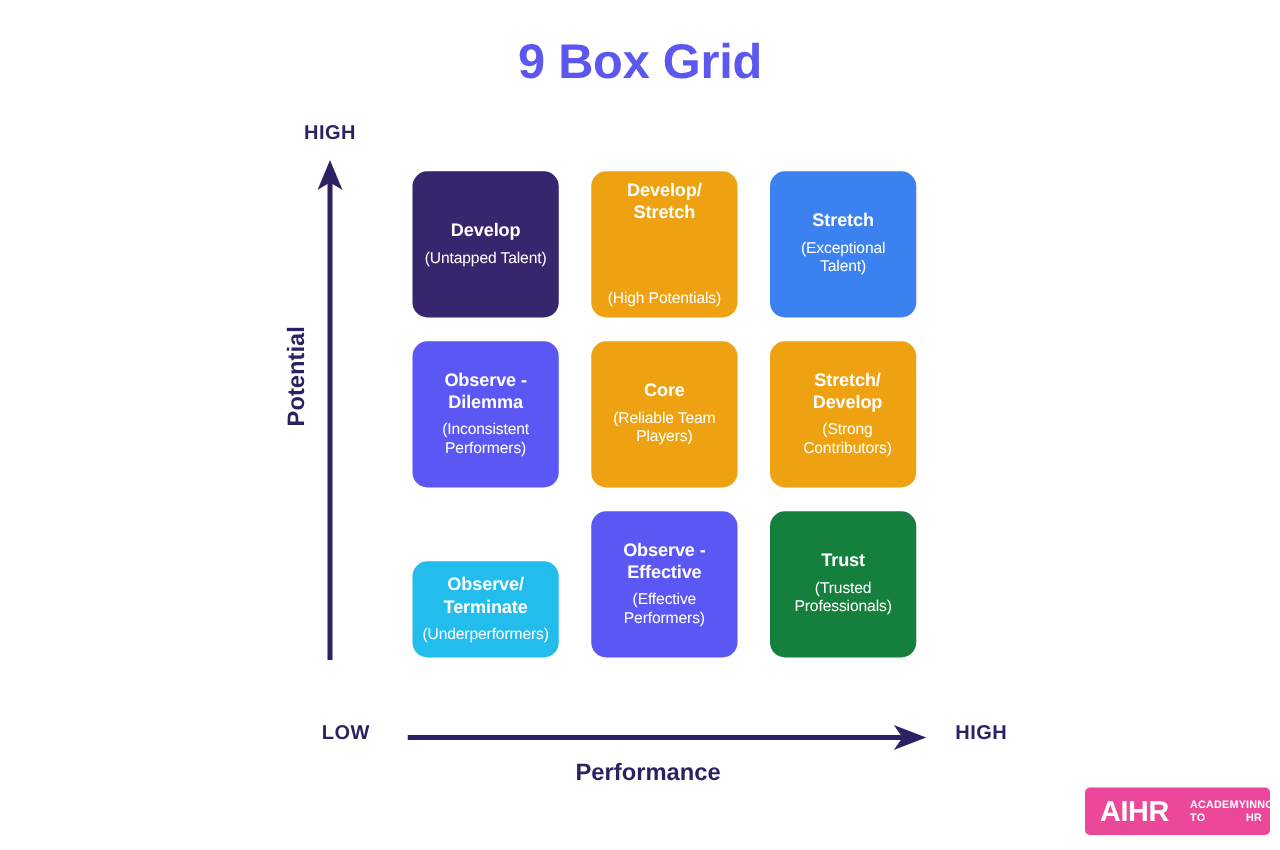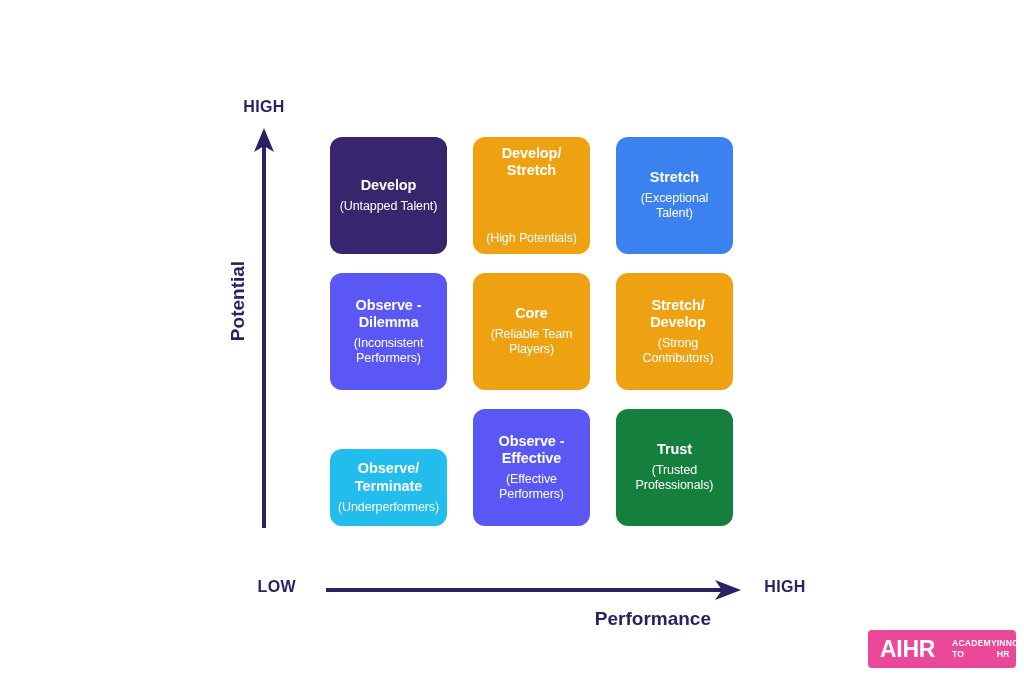--- a/index.html
+++ b/index.html
@@ -94,21 +94,21 @@
     left: 326px;
     top: 578px;
     width: 415px;
     height: 24px;
   }
   #x-axis-title {
     position: absolute;
     left: 326px;
     top: 608px;
     width: 385px;
-    text-align: right;
+    text-align: center;
     font-size: 19px;
     font-weight: bold;
     color: #2e2163;
   }
 
   
   #grid {
     position: absolute;
     left: 330px;
     top: 137px;
@@ -184,20 +184,21 @@
     font-weight: bold;
     line-height: 1.28;
     letter-spacing: 0.2px;
   }
 </style>
 </head>
 <body>
 
 <div id="canvas">
 
+  <div id="page-title">9 Box Grid</div>
 
   <div id="y-axis-high-label">HIGH</div>
 
   <svg id="y-axis-arrow" viewBox="0 0 32 400" preserveAspectRatio="none">
     <line x1="16" y1="400" x2="16" y2="16" stroke="#2e2163" stroke-width="4"></line>
     <polygon points="16,0 26,24 16,18 6,24" fill="#2e2163"></polygon>
   </svg>
 
   <div id="y-axis-title">Potential</div>
 

